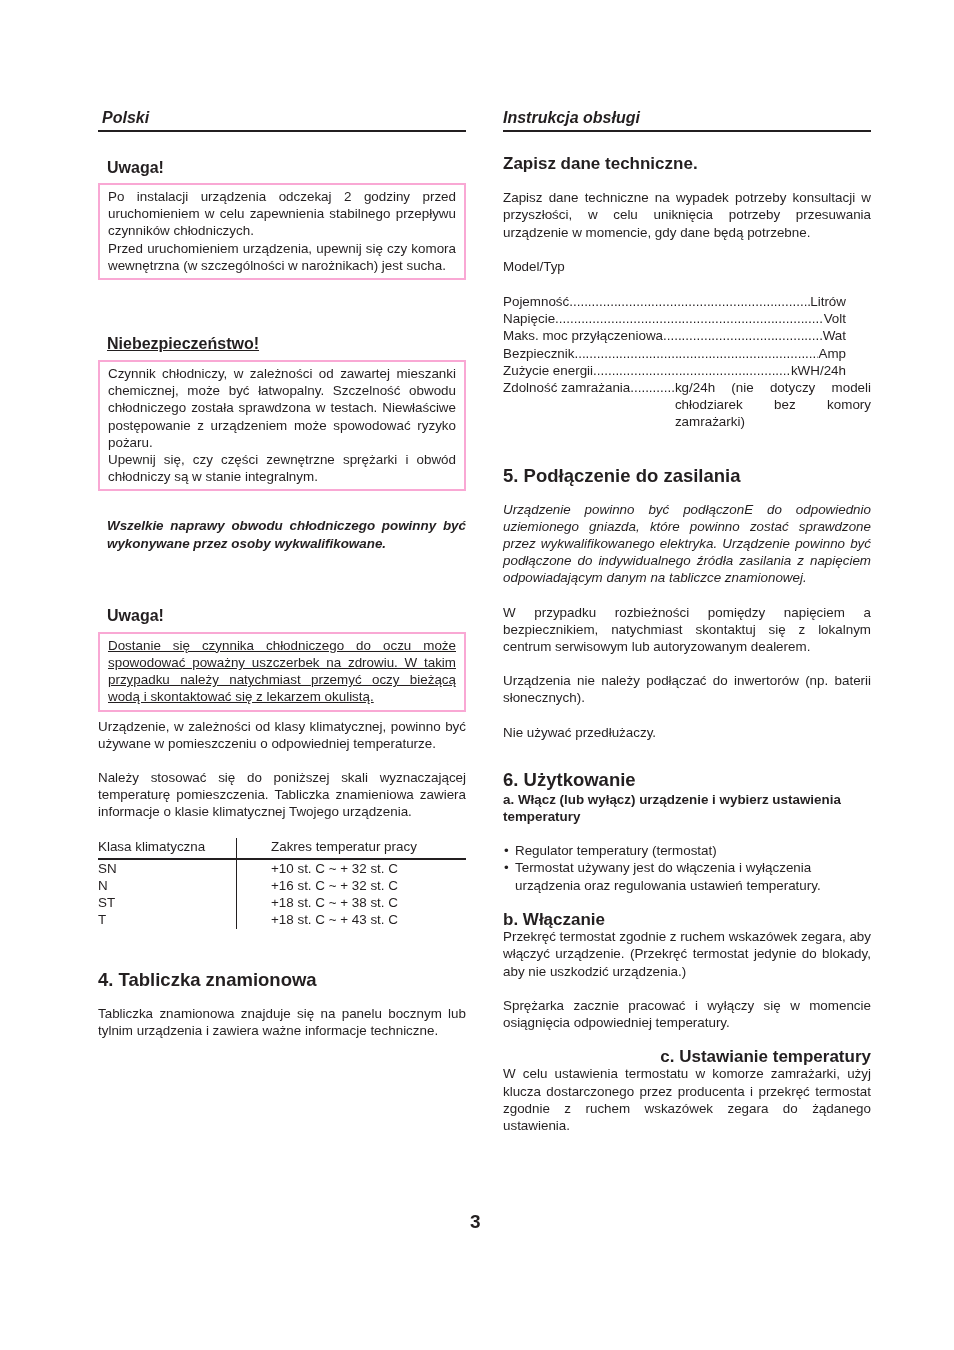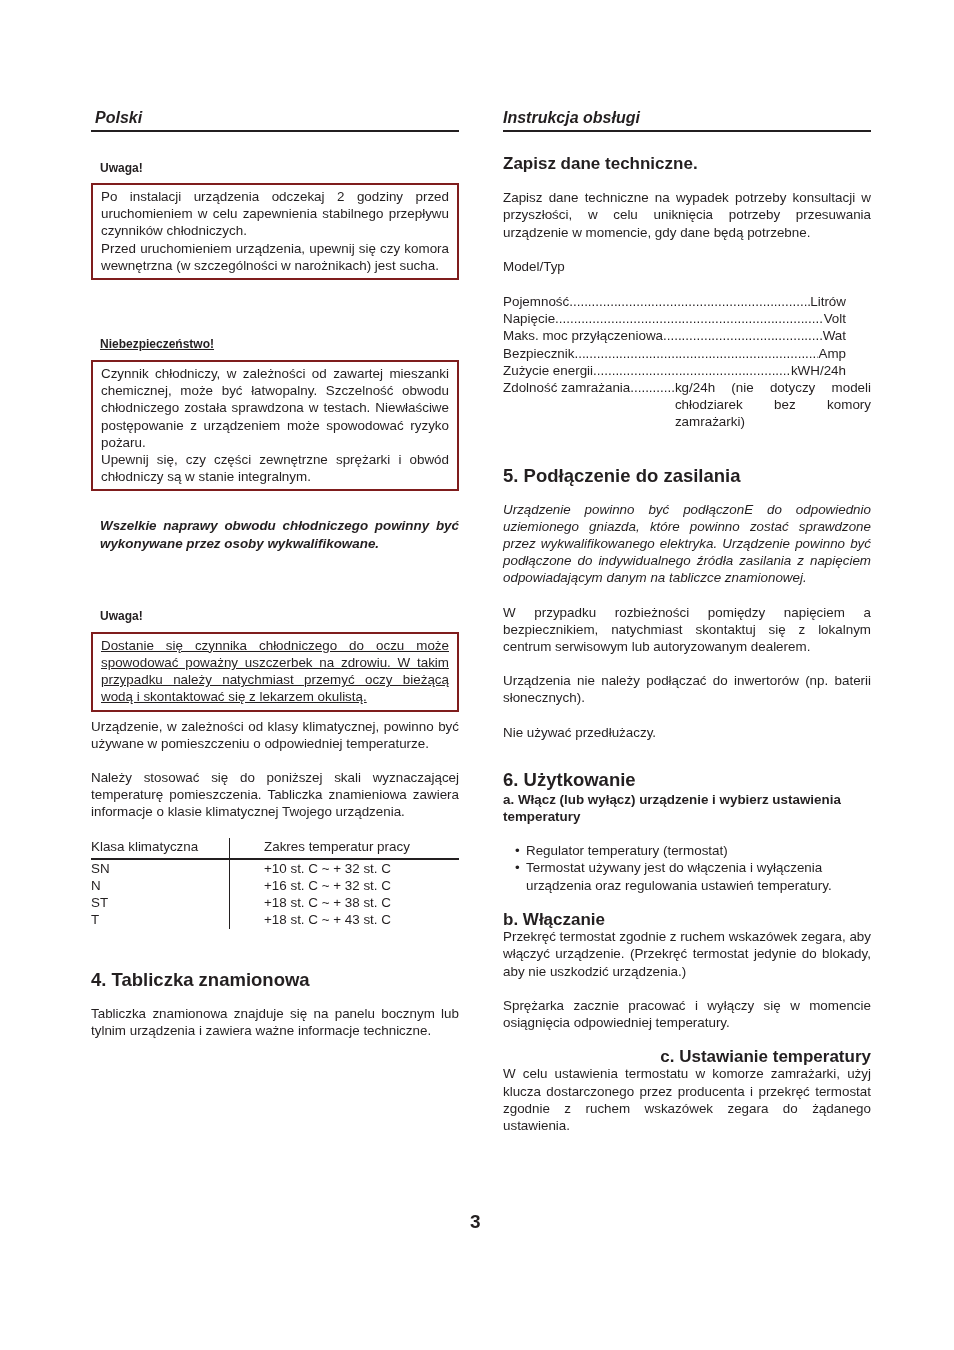--- a/index.html
+++ b/index.html
@@ -1,45 +1,45 @@
 <!DOCTYPE html>
 <html><head>
 <meta charset="utf-8">
 <style>
   html, body { margin:0; padding:0; background:#ffffff; }
   body { width:954px; height:1350px; position:relative; overflow:hidden;
          font-family:"Liberation Sans", sans-serif; color:#231f20; font-size:13.4px; line-height:17.2px; }
   .col { position:absolute; top:108px; width:368px; }
-  .col-left { left:91px; }
+  .col-left { left:98px; }
   .col-right { left:503px; }
   .col-title { font-weight:bold; font-style:italic; font-size:16px; line-height:20px; padding-left:4px;
                border-bottom:2.5px solid #231f20; padding-bottom:2px; margin-bottom:0; }
   .col-right .col-title { padding-left:0; }
-  .h-warn { font-weight:bold; font-size:12px; line-height:20px; padding-left:9px; }
-  .box { border:2px solid #7f1d1d; padding:3px 8px 4px 8px; text-align:justify; }
+  .h-warn { font-weight:bold; font-size:16px; line-height:20px; padding-left:9px; }
+  .box { border:2px solid #f9a8d4; padding:3px 8px 4px 8px; text-align:justify; }
   .box p { margin:0; }
   p { margin:0; text-align:justify; }
   .bi { font-weight:bold; font-style:italic; padding-left:9px; }
   .sec { font-weight:bold; font-size:18.5px; line-height:22px; }
   .sub { font-weight:bold; }
   .small-bold { font-weight:bold; font-size:17px; }
   table.clim { border-collapse:collapse; width:100%; font-size:13.4px; }
   table.clim th { font-weight:normal; text-align:left; padding:0 0 3px 0; border-bottom:2.5px solid #231f20;margin-top:34px; }
   table.clim td { padding:0; line-height:17.2px; }
   table.clim .c1 { width:138px; border-right:1px solid #231f20; }
   table.clim .c2 { padding-left:34px; }
   .spec-row { display:flex; white-space:nowrap; }
   .spec-row .lbl { flex:0 0 auto; }
   .spec-row .dots { flex:1 1 auto; overflow:hidden; }
   .spec-row .dots::after { content:"........................................................................................................................................................"; }
   .spec-row .unit { flex:0 0 auto; }
   .spec-last { display:flex; }
   .spec-last .lbl { white-space:nowrap; }
   .spec-last .rest { text-align:justify; }
-  ul.bul { list-style:none; margin:11px; padding:0; }
+  ul.bul { list-style:none; margin:0; padding:0; }
   ul.bul li { position:relative; padding-left:12px; }
   ul.bul li::before { content:"•"; position:absolute; left:1px; top:0; }
   .page-num { position:absolute; left:470px; top:1213px; font-weight:bold; font-size:19px; }
 </style>
 </head>
 <body>
 
 <div class="col col-left">
   <div class="col-title">Polski</div>
 

